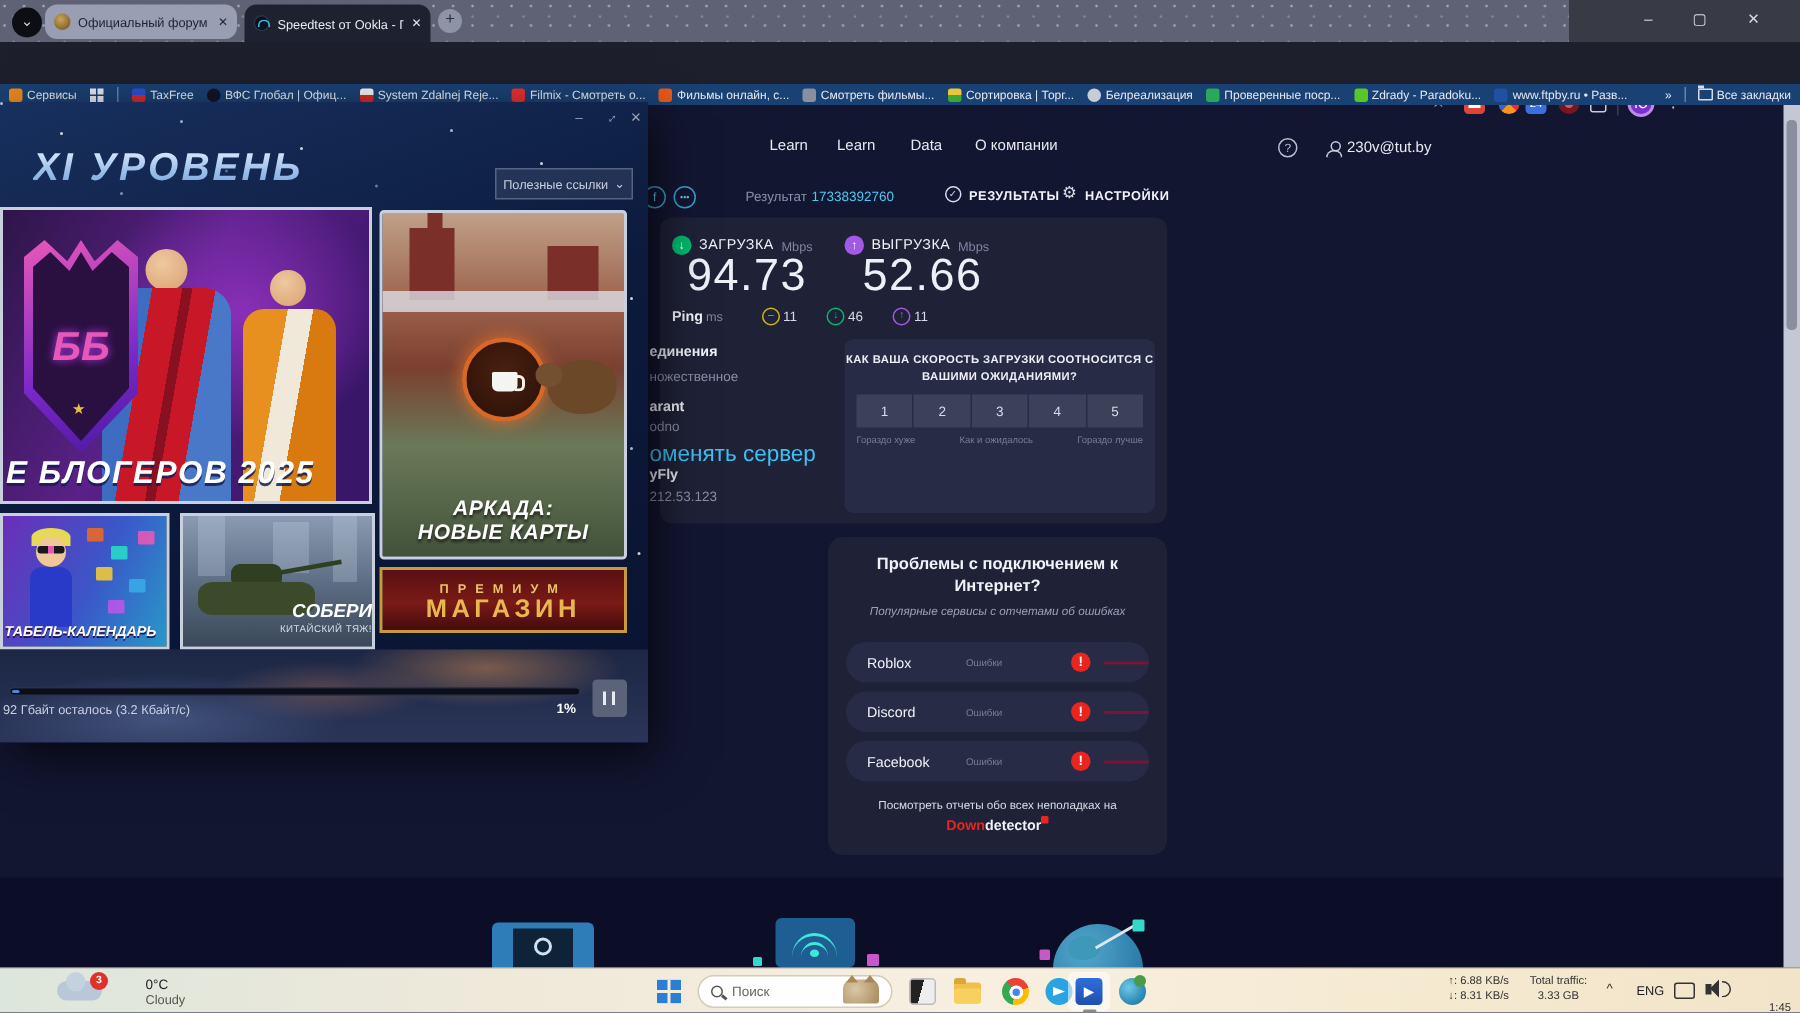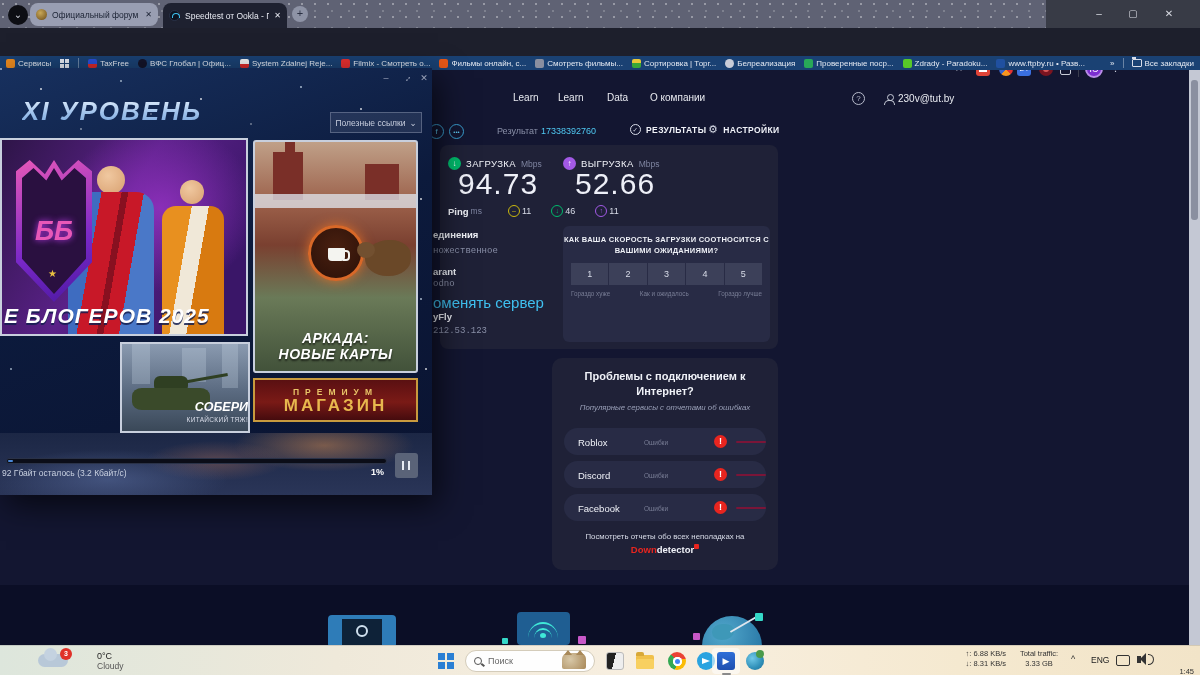--- a/index.html
+++ b/index.html
@@ -98,21 +98,21 @@
   .pring { width:12px; height:12px; border-radius:50%; border:1.5px solid; font-size:7px; text-align:center; line-height:9px; }
   .p-yellow { border-color:#c9b80e; color:#c9b80e; }
   .p-green { border-color:#00b96b; color:#00b96b; }
   .p-purple { border-color:#a259e6; color:#a259e6; }
   .pv { font-size:9px; color:#d8dce8; }
   .pl { font-size:9.5px; font-weight:bold; color:#f0f2f8; }
   .pu { font-size:8.5px; color:#7e84a0; }
 
   .srv { left:433px; white-space:nowrap; }
   .srv-b { font-size:9.5px; font-weight:bold; color:#f0f2f8; }
-  .srv-g { font-size:9px; color:#8a90a8;font-family:Liberation Mono, monospace; }
+  .srv-g { font-size:9px; color:#8a90a8; }
   .srv-l { font-size:15px; color:#3fc0f0; }
 
   .expect { left:563px; top:226px; width:207px; height:116px; background:#282b45; border-radius:6px; }
   .exq { width:100%; text-align:center; font-size:7.5px; font-weight:bold; color:#eef0f6; letter-spacing:.3px; }
   .exbtns { left:8px; top:37px; width:191px; display:flex; gap:1px; }
   .exbtn { flex:1; height:22px; background:#3c4059; color:#d8dce8; font-size:9px; text-align:center; line-height:22px; }
   .exlbl { left:8px; top:64px; width:191px; display:flex; justify-content:space-between; font-size:6.3px; color:#787d95; }
 
   .prob { left:552px; top:358px; width:226px; height:212px; background:#1f2137; border-radius:10px; }
   .pt { width:100%; text-align:center; font-weight:bold; color:#f0f2f8; font-size:11px; }
@@ -536,20 +536,33 @@
       <div class="a bear"></div>
       <div class="a arc-t" style="top:188px">АРКАДА:</div>
       <div class="a arc-t" style="top:204px">НОВЫЕ КАРТЫ</div>
     </div>
 
     <div class="a lw-prem">
       <div class="prem1">ПРЕМИУМ</div>
       <div class="prem2">МАГАЗИН</div>
     </div>
 
+    <div class="a lw-cal">
+      <div class="a tvsq" style="left:56px;top:8px;background:#e86828"></div>
+      <div class="a tvsq" style="left:72px;top:20px;background:#28d8c8"></div>
+      <div class="a tvsq" style="left:90px;top:10px;background:#e858b8"></div>
+      <div class="a tvsq" style="left:62px;top:34px;background:#f0c838"></div>
+      <div class="a tvsq" style="left:84px;top:42px;background:#38a8e8"></div>
+      <div class="a tvsq" style="left:70px;top:56px;background:#b858e8"></div>
+      <div class="a cal-hair"></div>
+      <div class="a cal-head"></div>
+      <div class="a cal-glasses"></div>
+      <div class="a cal-body"></div>
+      <div class="a cal-cap">ТАБЕЛЬ-КАЛЕНДАРЬ</div>
+    </div>
 
     <div class="a lw-tank">
       <div class="a tk-bldg" style="left:10px;top:0;width:18px;height:40px"></div>
       <div class="a tk-bldg" style="left:60px;top:4px;width:24px;height:34px"></div>
       <div class="a tk-bldg" style="left:100px;top:0;width:16px;height:44px"></div>
       <div class="a tank-barrel"></div>
       <div class="a tank-turret"></div>
       <div class="a tank-body"></div>
       <div class="a tank-t1">СОБЕРИ</div>
       <div class="a tank-t2">КИТАЙСКИЙ ТЯЖ!</div>

